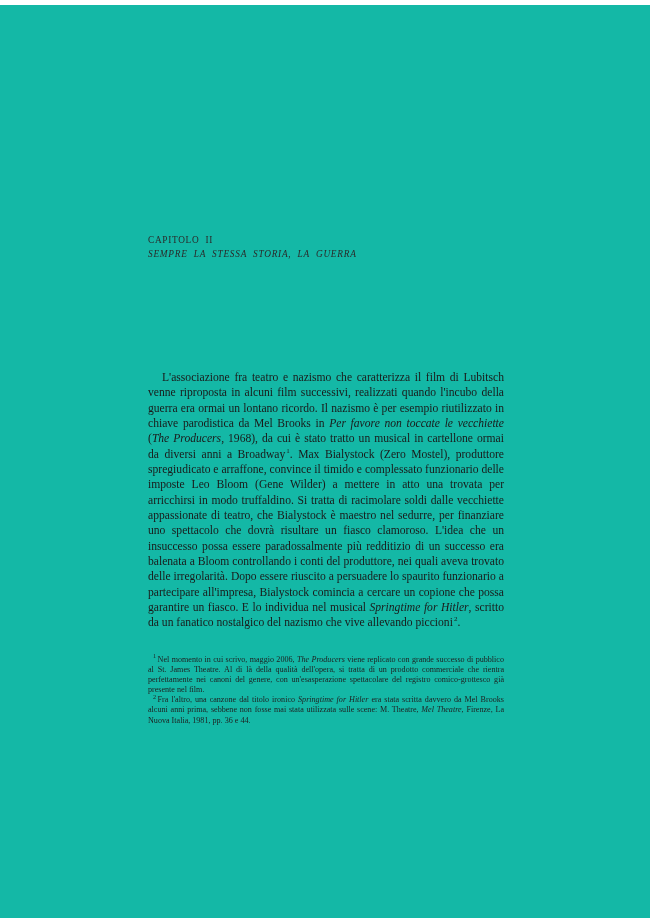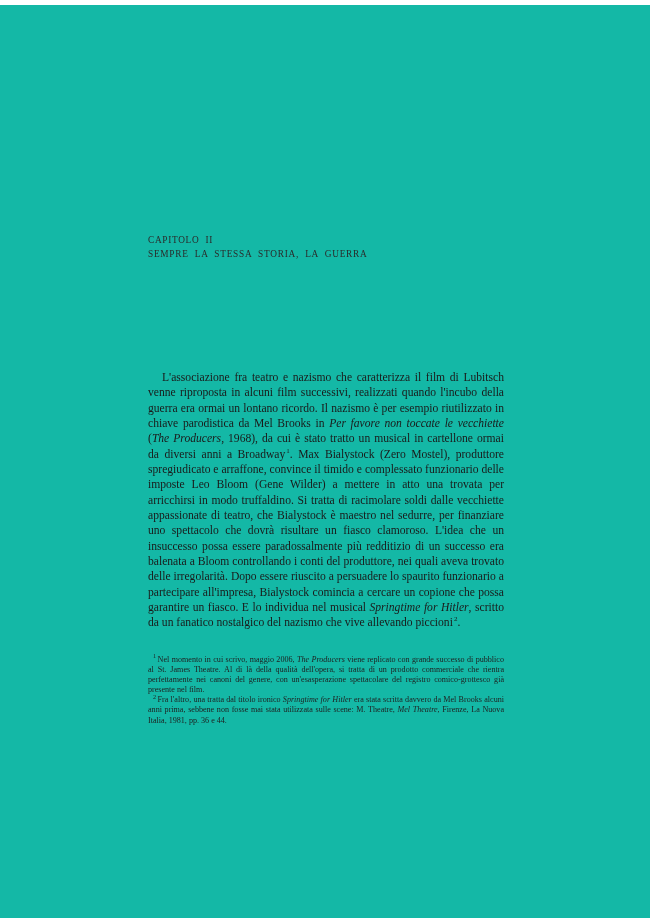--- a/index.html
+++ b/index.html
@@ -37,20 +37,21 @@
   }
   .chapter-number {
     font-size: 9.3px;
     letter-spacing: 0.7px;
     color: #2a2a2a;
     line-height: 1.55;
     white-space: pre;
   }
   .chapter-title {
     font-size: 9.3px;
+    font-style: italic;
     letter-spacing: 0.75px;
     color: #2a2a2a;
     line-height: 1.55;
     white-space: pre;
   }
 
   
   .body-par {
     margin: 0;
     font-size: 11.6px;
@@ -119,17 +120,17 @@
 
     <p class="body-par"><span class="indent-lead"></span><span>L'associazione fra teatro e nazismo che caratterizza il film di Lubitsch venne riproposta in alcuni film successivi, realizzati quando l'incubo della guerra era ormai un lontano ricordo. Il nazismo è per esempio riutilizzato in chiave parodistica da Mel Brooks in </span><i>Per favore non toccate le vecchiette</i><span> (</span><i>The Producers</i><span>, 1968), da cui è stato tratto un musical in cartellone ormai da diversi anni a Broadway</span><sup>1</sup><span>. Max Bialystock (Zero Mostel), produttore spregiudicato e arraffone, convince il timido e complessato funzionario delle imposte Leo Bloom (Gene Wilder) a mettere in atto una trovata per arricchirsi in modo truffaldino. Si tratta di racimolare soldi dalle vecchiette appassionate di teatro, che Bialystock è maestro nel sedurre, per finanziare uno spettacolo che dovrà risultare un fiasco clamoroso. L'idea che un insuccesso possa essere paradossalmente più redditizio di un successo era balenata a Bloom controllando i conti del produttore, nei quali aveva trovato delle irregolarità. Dopo essere riuscito a persuadere lo spaurito funzionario a partecipare all'impresa, Bialystock comincia a cercare un copione che possa garantire un fiasco. E lo individua nel musical </span><i>Springtime for Hitler</i><span>, scritto da un fanatico nostalgico del nazismo che vive allevando piccioni</span><sup>2</sup><span>.</span></p>
 
 
   </div>
 
   <div class="footnotes">
 
     <p class="footnote"><span class="fn-lead"></span><span class="fn-marker">1</span><span>Nel momento in cui scrivo, maggio 2006, </span><i>The Producers</i><span> viene replicato con grande successo di pubblico al St. James Theatre. Al di là della qualità dell'opera, si tratta di un prodotto commerciale che rientra perfettamente nei canoni del genere, con un'esasperazione spettacolare del registro comico-grottesco già presente nel film.</span></p>
 
-    <p class="footnote"><span class="fn-lead"></span><span class="fn-marker">2</span><span>Fra l'altro, una tratta dal titolo ironico </span><i>Springtime for Hitler</i><span> era stata scritta davvero da Mel Brooks alcuni anni prima, sebbene non fosse mai stata utilizzata sulle scene: M. Theatre, </span><i>Mel Theatre</i><span>, Firenze, La Nuova Italia, 1981, pp. 36 e 44.</span></p>
+    <p class="footnote"><span class="fn-lead"></span><span class="fn-marker">2</span><span>Fra l'altro, una canzone dal titolo ironico </span><i>Springtime for Hitler</i><span> era stata scritta davvero da Mel Brooks alcuni anni prima, sebbene non fosse mai stata utilizzata sulle scene: M. Theatre, </span><i>Mel Theatre</i><span>, Firenze, La Nuova Italia, 1981, pp. 36 e 44.</span></p>
 
   </div>
 
 </div>
 
 </body></html>

